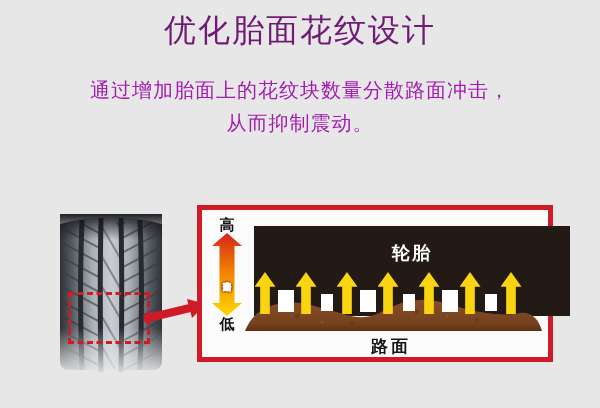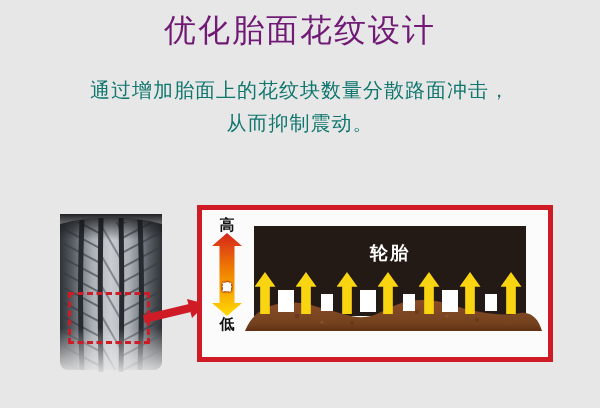--- a/index.html
+++ b/index.html
@@ -7,21 +7,21 @@
     width:600px;height:408px;position:relative;overflow:hidden;
     background:#e7e7e7;
     font-family:"Liberation Sans","DejaVu Sans",sans-serif;
   }
   .title{
     position:absolute;left:0;top:9px;width:600px;text-align:center;
     font-size:32px;letter-spacing:2px;color:#701a75;font-weight:500;
   }
   .subtitle{
     position:absolute;left:0;top:74px;width:600px;text-align:center;
-    font-size:20px;line-height:33px;color:#0f766e;letter-spacing:1px;
+    font-size:20px;line-height:33px;color:#a21caf;letter-spacing:1px;
   }
   
   .tire-wrap{position:absolute;left:60px;top:210px;width:102px;height:166px;}
   .tire-callout{
     position:absolute;left:68px;top:292px;width:82px;height:52px;
     border:3px dashed #ce1b25;box-sizing:border-box;
   }
   .link-arrow{position:absolute;left:138px;top:294px;width:72px;height:34px;}
   
   .diagram{
@@ -37,21 +37,21 @@
   .scale-low{top:105px;}
   .scale-arrow{position:absolute;left:10px;top:23px;width:30px;height:83px;}
   .scale-label{
     position:absolute;left:10px;top:33px;width:30px;height:64px;
     writing-mode:vertical-rl;text-orientation:upright;
     font-size:9px;line-height:30px;letter-spacing:0;
     color:#fff;font-weight:bold;text-align:center;
     text-shadow:0 0 2px rgba(170,60,0,.95),0 0 2px rgba(170,60,0,.95);
   }
   .tire-block{
-    position:absolute;left:52px;top:16px;width:272px;height:90px;
+    position:absolute;left:52px;top:16px;width:316px;height:90px;
     text-align:center;box-sizing:border-box;padding-top:15px;
   }
   .tire-block-label{font-size:18px;font-weight:bold;color:#fff;letter-spacing:2px;}
   .road-svg{position:absolute;left:0;top:0;width:346px;height:147px;}
   .tread-block{position:absolute;}
   .impact-arrow{
     position:absolute;top:62px;width:21px;height:42px;
     clip-path:polygon(50% 0,100% 35%,73% 35%,73% 100%,27% 100%,27% 35%,0 35%);
   }
   .road-label{
@@ -179,14 +179,15 @@
     <div>
         <div class="impact-arrow" style="left: 52.5px; background: rgb(248, 212, 17);"></div>
         <div class="impact-arrow" style="left: 93.5px; background: rgb(248, 212, 17);"></div>
         <div class="impact-arrow" style="left: 134.5px; background: rgb(248, 212, 17);"></div>
         <div class="impact-arrow" style="left: 175.5px; background: rgb(248, 212, 17);"></div>
         <div class="impact-arrow" style="left: 216.5px; background: rgb(248, 212, 17);"></div>
         <div class="impact-arrow" style="left: 257.5px; background: rgb(248, 212, 17);"></div>
         <div class="impact-arrow" style="left: 298.5px; background: rgb(248, 212, 17);"></div>
       </div>
 
+    <div class="road-label">路面</div>
   </div>
 </div>
 
 </body></html>

